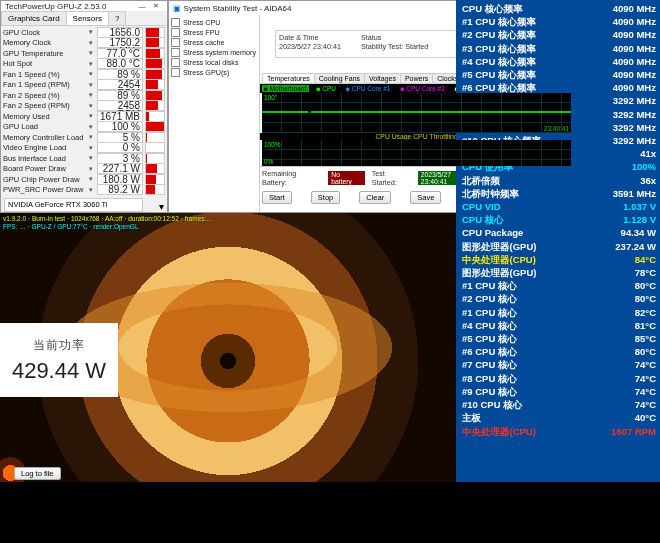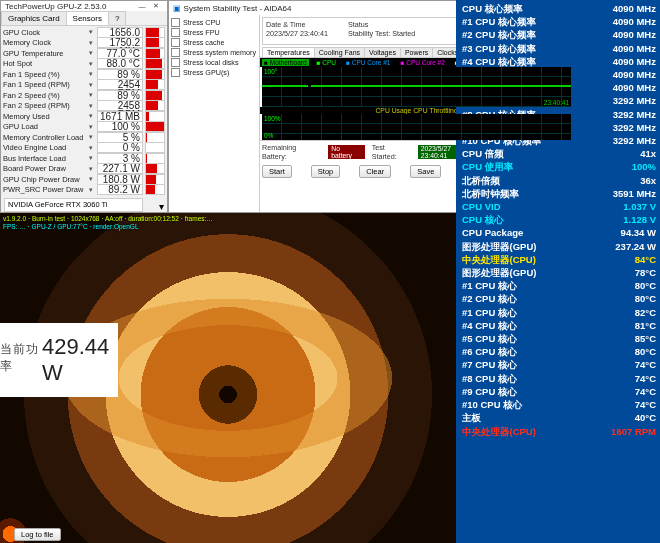--- a/index.html
+++ b/index.html
@@ -1,16 +1,16 @@
 <!DOCTYPE html>
 <html><head>
 <meta charset="utf-8">
 <style>
   html,body{margin:0;padding:0;font-family:"Segoe UI",Tahoma,sans-serif;font-size:10px;background:#000;width:660px;height:543px;overflow:hidden}
-  .root{display:flex;width:660px;height:543px}
+  .root{display:flex;width:660px;height:482px}
   .left{width:456px;display:flex;flex-direction:column}
   
   .gpuz{background:#f0f0f0;border:1px solid #999;display:flex;flex-direction:column;flex:0 0 auto}
   .titlebar{height:14px;background:#fff;display:flex;align-items:center;padding:0 4px;font-size:8px;color:#222}
   .titlebar .spacer{flex:1}
   .winbtn{width:14px;height:10px;display:flex;align-items:center;justify-content:center;color:#444;font-size:7px}
   .tabs{display:flex;font-size:8px;border-bottom:1px solid #ccc}
   .tab{padding:2px 6px;border:1px solid #ccc;border-bottom:none;margin-right:-1px;background:#eaeaea}
   .tab.active{background:#fff}
   .sensors{padding:1px 2px;display:flex;flex-direction:column;gap:0}
@@ -24,21 +24,21 @@
   .gpuz-bottom .model{flex:1;font-size:7.5px;border:1px solid #ccc;height:12px;line-height:12px;padding:0 3px;background:#fff}
   .btn{font-size:7.5px;border:1px solid #aaa;background:linear-gradient(#fff,#e4e4e4);padding:1px 6px;border-radius:2px}
   .btn.red{color:#c00}
   
   .aida{background:#fff;border:1px solid #999;flex:0 0 auto;display:flex;flex-direction:column}
   .aida-body{display:flex;flex:1;min-height:0}
   .tree{width:86px;background:#fff;border-right:1px solid #ccc;padding:2px 2px;font-size:7.2px;color:#222}
   .tree .node{display:flex;align-items:center;gap:3px;height:10px}
   .tree .cb{width:7px;height:7px;border:1px solid #888;display:inline-block}
   .pane{flex:1;display:flex;flex-direction:column;background:#fff}
-  .infobox{margin:2px;border:1px solid #ccc;height:22px;padding:2px 3px;font-size:7.2px;color:#333;display:flex;gap:20px}
+  .infobox{margin:15px;border:1px solid #ccc;height:22px;padding:2px 3px;font-size:7.2px;color:#333;display:flex;gap:20px}
   .subtabs{display:flex;font-size:7px;border-bottom:1px solid #ccc;padding-left:2px}
   .subtab{padding:1px 4px;border:1px solid #ccc;border-bottom:none;margin-right:-1px;background:#eaeaea}
   .subtab.active{background:#fff}
   .legend{background:#000;color:#0f0;font-size:6.5px;padding:1px 2px;display:flex;gap:6px;flex-wrap:wrap}
   .legend span{padding:0 2px}
   .legend .mb{background:#0a0;color:#000}
   .legend .c1{color:#09f}.legend .c2{color:#f0f}.legend .c3{color:#ff0}.legend .c4{color:#f80}
   .graph{background:#000;height:40px;position:relative;margin:0 2px}
   .graph::before{content:"";position:absolute;left:0;right:0;top:0;bottom:0;background:repeating-linear-gradient(to right,transparent 0 19px,#033 19px 20px),repeating-linear-gradient(to bottom,transparent 0 9px,#033 9px 10px)}
   .graph .trace{position:absolute;left:0;right:0;top:18px;height:2px;background:linear-gradient(to right,#0c0 0 15%,transparent 15% 16%,#0c0 16% 100%)}
@@ -48,21 +48,21 @@
   .aida-bb{display:flex;align-items:center;gap:7px;padding:2px;font-size:7.2px;border-top:1px solid #ccc}
   .aida-bb .l{color:#333}
   .aida-bb .nb{background:#8b0000;color:#fff;font-size:6.8px;padding:0 3px}
   .aida-bb .ts{background:#006400;color:#fff;font-size:6.8px;padding:0 3px}
   .aida-bb2{display:flex;gap:19px;padding:2px;justify-content:flex-start}
   
   .furmark{position:relative;flex:1;background:radial-gradient(circle at 50% 55%,#120700 0 3%,#5a2a00 3% 10%,#c86b14 10% 30%,#f3c06a 30% 42%,#7a3a0f 42% 55%,#2a1406 55% 70%,#120800 70% 100%);overflow:hidden}
   .furmark::after{content:"";position:absolute;inset:0;background:radial-gradient(ellipse 60% 40% at 50% 50%,transparent 0 40%,rgba(222,140,40,.5) 40% 60%,transparent 60% 100%)}
   .fm-top{position:absolute;top:0;left:0;right:0;padding:2px 3px;font-size:6.5px;color:#0ff;line-height:1.2;text-shadow:0 0 2px #000}
   .fm-top .y{color:#cf0}
-  .pw-box{position:absolute;left:0;top:110px;width:118px;height:74px;background:#fff;display:flex;flex-direction:row;align-items:center;justify-content:center;z-index:3}
+  .pw-box{position:absolute;left:0;top:110px;width:118px;height:74px;background:#fff;display:flex;flex-direction:column;align-items:center;justify-content:center;z-index:3}
   .pw-box .t{font-size:12px;color:#444;margin-bottom:4px;letter-spacing:1px}
   .pw-box .v{font-size:22px;color:#222;font-weight:400}
   .logbtn{position:absolute;left:14px;bottom:2px;z-index:3}
   .ember{position:absolute;left:0;bottom:0;width:26px;height:30px;background:radial-gradient(circle at 40% 70%,#ff6a00 0 30%,#5a1a00 30% 60%,transparent 60%);z-index:2}
   
   .stats{width:204px;background:#004a99;display:flex;flex-direction:column;padding:2px 4px 2px 6px;box-sizing:border-box;overflow:hidden}
   .srow{display:flex;justify-content:space-between;font-size:9.5px;line-height:13.2px;font-weight:600}
   .srow .k{color:#fff}.srow .v{color:#fff}
   .srow.cy .k,.srow.cy .v{color:#00eaff}
   .srow.yl .k,.srow.yl .v{color:#ffe400}

